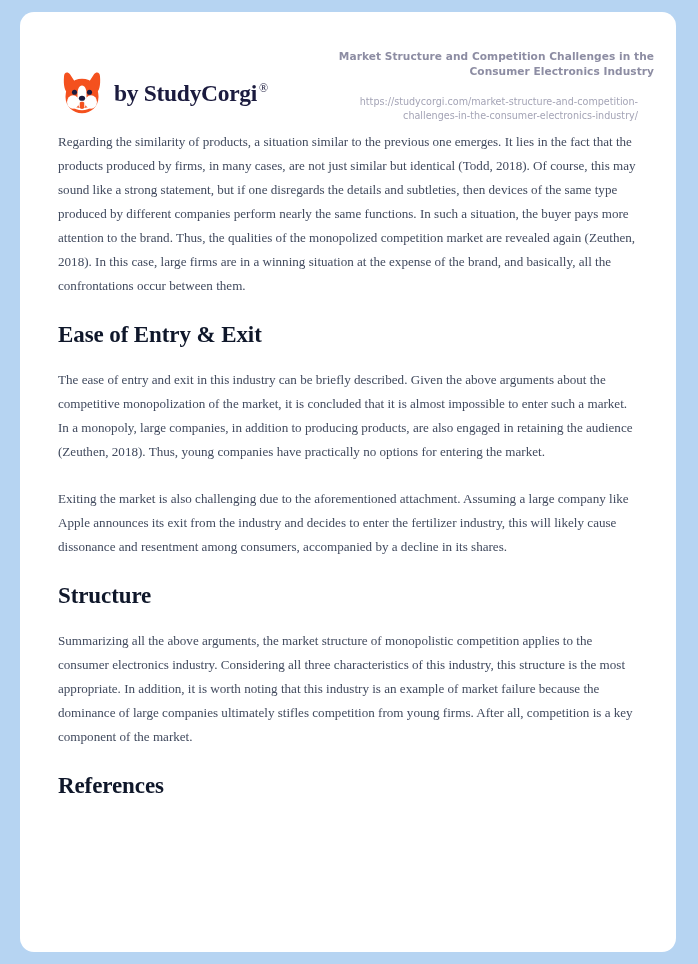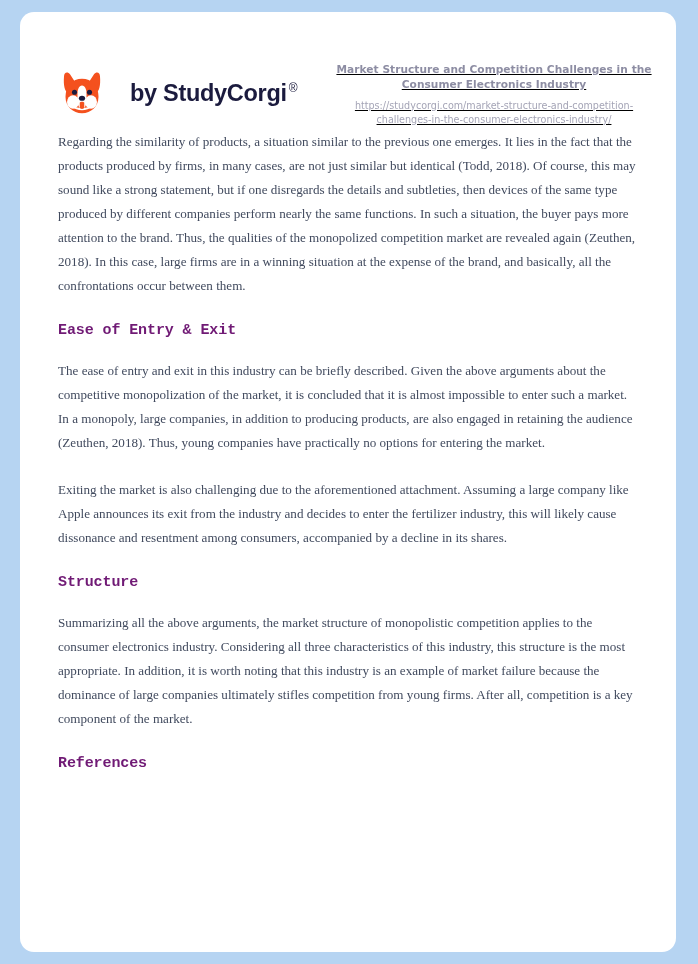--- a/index.html
+++ b/index.html
@@ -41,79 +41,78 @@
     align-items: center;
     flex: 0 0 auto;
   }
   .brand-logo {
     width: 48px;
     height: 48px;
     flex: 0 0 auto;
     display: block;
   }
   .brand-text {
-    margin-left: 24px;
+    margin-left: 8px;
     font-size: 23.5px;
     font-weight: 700;
     letter-spacing: -0.3px;
     color: #1b1b3e;
     white-space: nowrap;
-    font-family: Liberation Sans, sans-serif;
+    font-family: Liberation Serif, serif;
   }
   .brand-reg {
     font-size: 12px;
     vertical-align: super;
     font-weight: 400;
     margin-left: 2px;
     color: #1b1b3e;
   }
 
   .header-meta {
     flex: 0 0 auto;
-    text-align: center;
+    text-align: right;
     max-width: 320px;
     padding-top: 2px;
-    text-decoration: underline;
   }
   .header-title {
     font-size: 10.6px;
     font-weight: 700;
     line-height: 1.42;
     color: #8d8da3;
     letter-spacing: 0.05px;
     margin: 0 0 7px 0;
   }
   .header-url {
     font-size: 9.6px;
     font-weight: 400;
     line-height: 1.45;
     color: #a4a4b6;
-    margin: 0;
+    margin: 16px;
     word-break: break-word;
   }
 
   
   .doc-body {
     padding: 0 38px 0 38px;
   }
   .doc-body p {
     font-size: 13.1px;
     line-height: 1.83;
     color: #414a5e;
     margin: 0 0 24px 0;
     font-family: Liberation Serif, serif;
   }
 
   .doc-body h2 {
-    font-size: 15px;
+    font-size: 23px;
     font-weight: 700;
-    color: #701a75;
+    color: #0f172a;
     margin: 14px 0 20px 0;
     letter-spacing: -0.1px;
-    font-family: Liberation Mono, monospace;
+    font-family: Liberation Serif, serif;
   }
   .doc-body h2.references-heading {
     margin-top: 16px;
     margin-bottom: 0;
   }
 </style>
 </head>
 <body>
 
 <div id="page-card">

